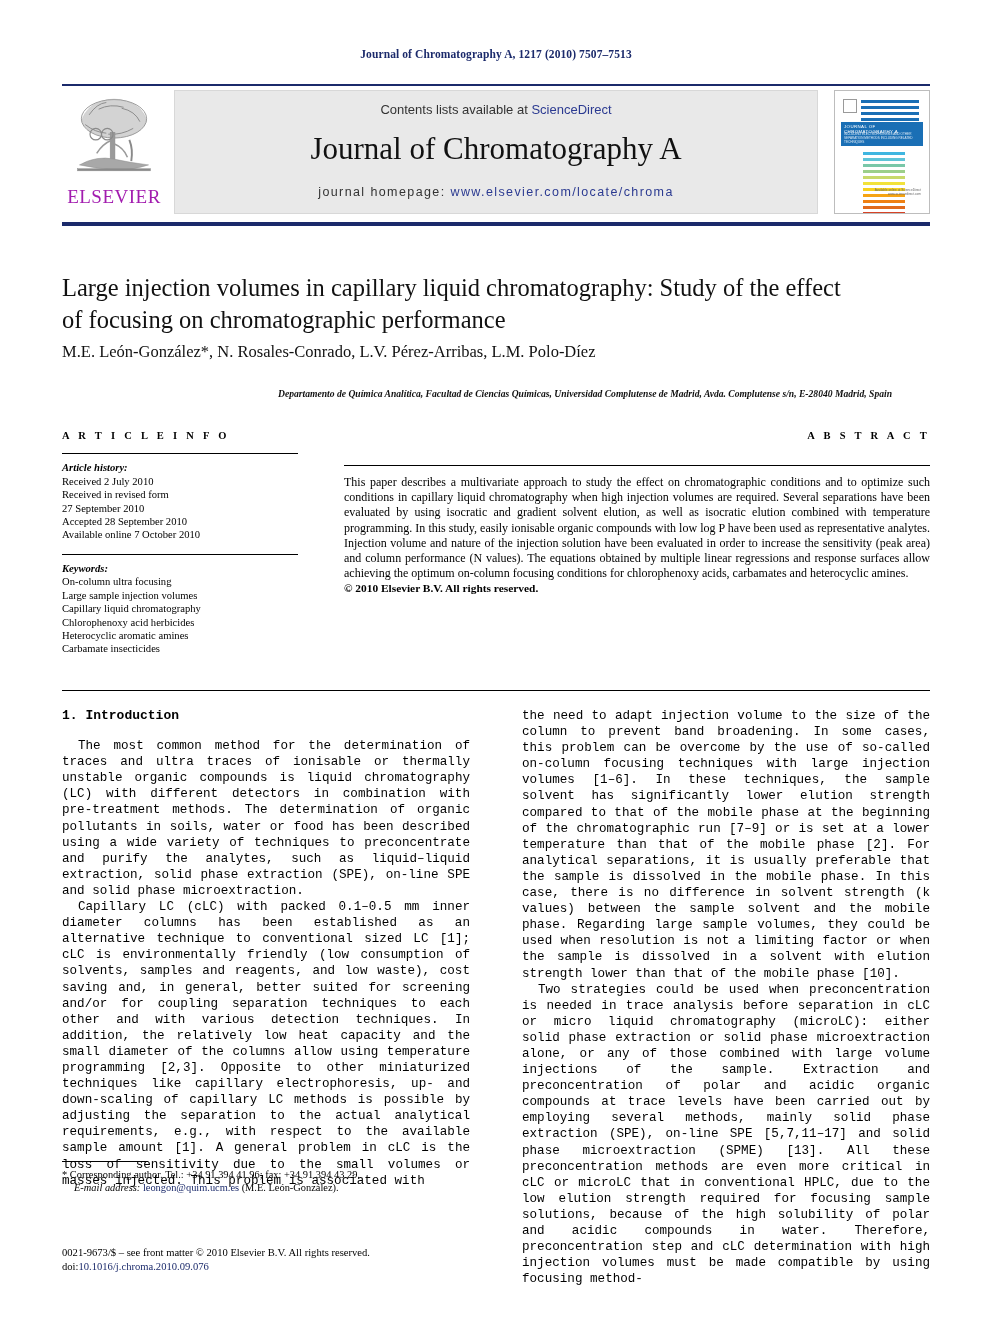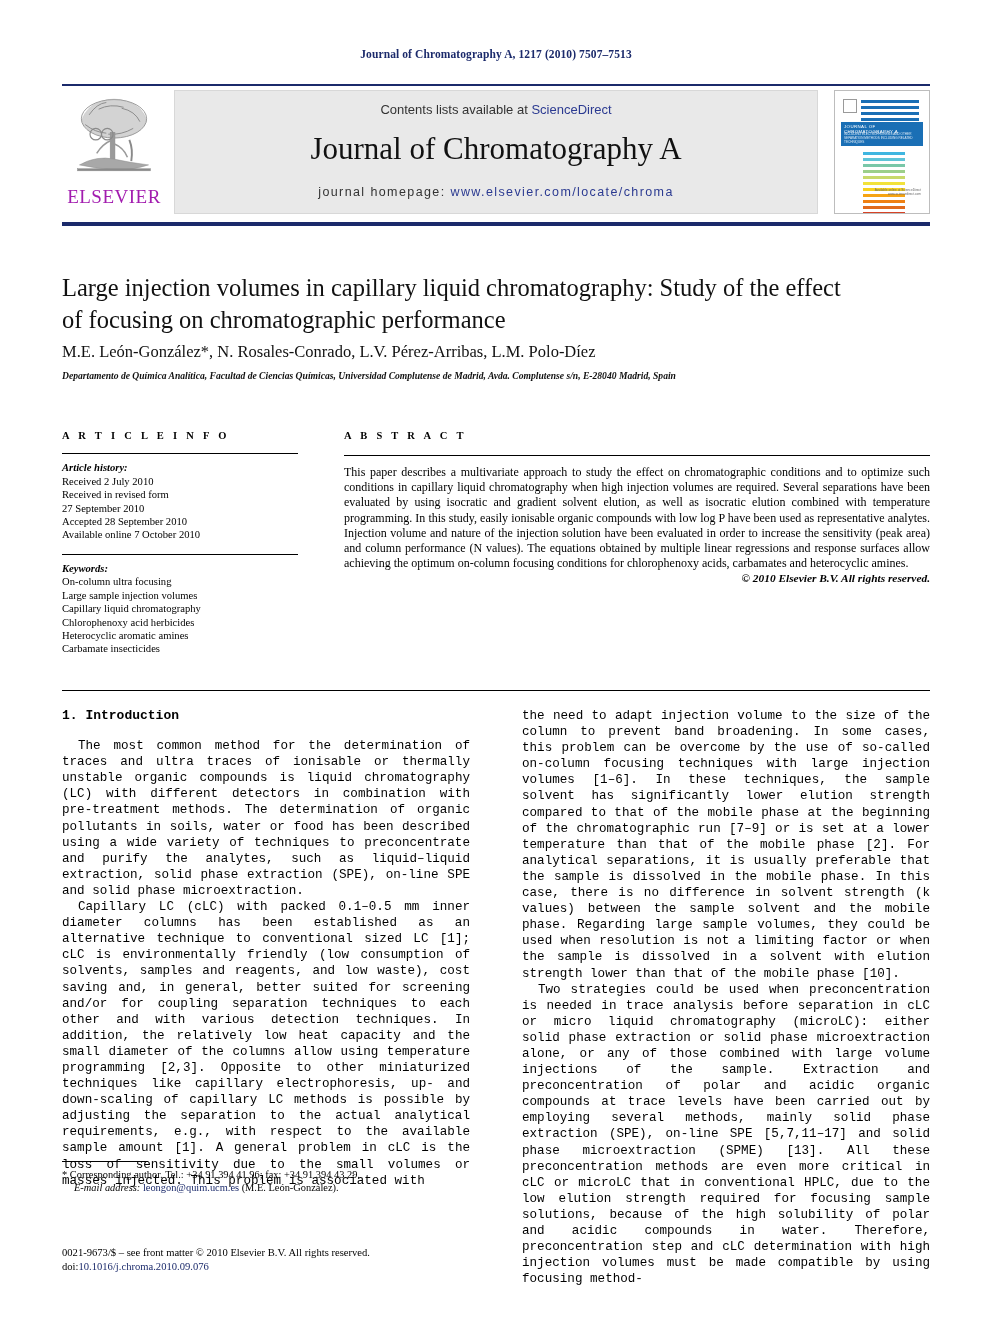--- a/index.html
+++ b/index.html
@@ -175,27 +175,28 @@
   .authors {
     position: absolute;
     left: 62px; top: 342px;
     width: 820px;
     font-family: "Liberation Serif", serif;
     font-size: 16.5px;
     color: #111;
   }
   .affiliation {
     position: absolute;
-    left: 62px; top: 370px;
+    left: 62px; top: 388px;
     width: 830px;
     font-family: "Liberation Serif", serif;
     font-style: italic;
     font-weight: bold;
     font-size: 9.6px;
     color: #111;
+    text-align: right;
   }
 
   
   .sec-head {
     font-family: "Liberation Serif", serif;
     font-weight: bold;
     font-size: 10.5px;
     letter-spacing: 3.3px;
   }
   .hr-thin { height: 1.3px; background: #000; }
@@ -216,35 +217,34 @@
     font-style: italic;
     font-weight: bold;
   }
   .gap-rule { margin: 12px 0 7px 0; }
 
   .abs-col {
     position: absolute;
     left: 344px; top: 430px;
     width: 586px;
   }
-  .abs-col .sec-head { margin-bottom: 14px; }
+  .abs-col .sec-head { margin-bottom: 24px; text-align: right; }
   .abs-col .hr-thin { margin-bottom: 9px; }
   .abstract-text {
     font-family: "Liberation Serif", serif;
     font-size: 12px;
     line-height: 15.1px;
     text-align: justify;
   }
   .copyline {
     margin-top: 1px;
-    text-align: right;
+    text-align: left;
     font-family: "Liberation Serif", serif;
     font-size: 11.4px;
     font-weight: 600;
-    font-style: italic;
   }
   .rule-sep {
     position: absolute;
     left: 62px; top: 690px;
     width: 868px;
     height: 1.3px;
     background: #000;
   }
 
   

